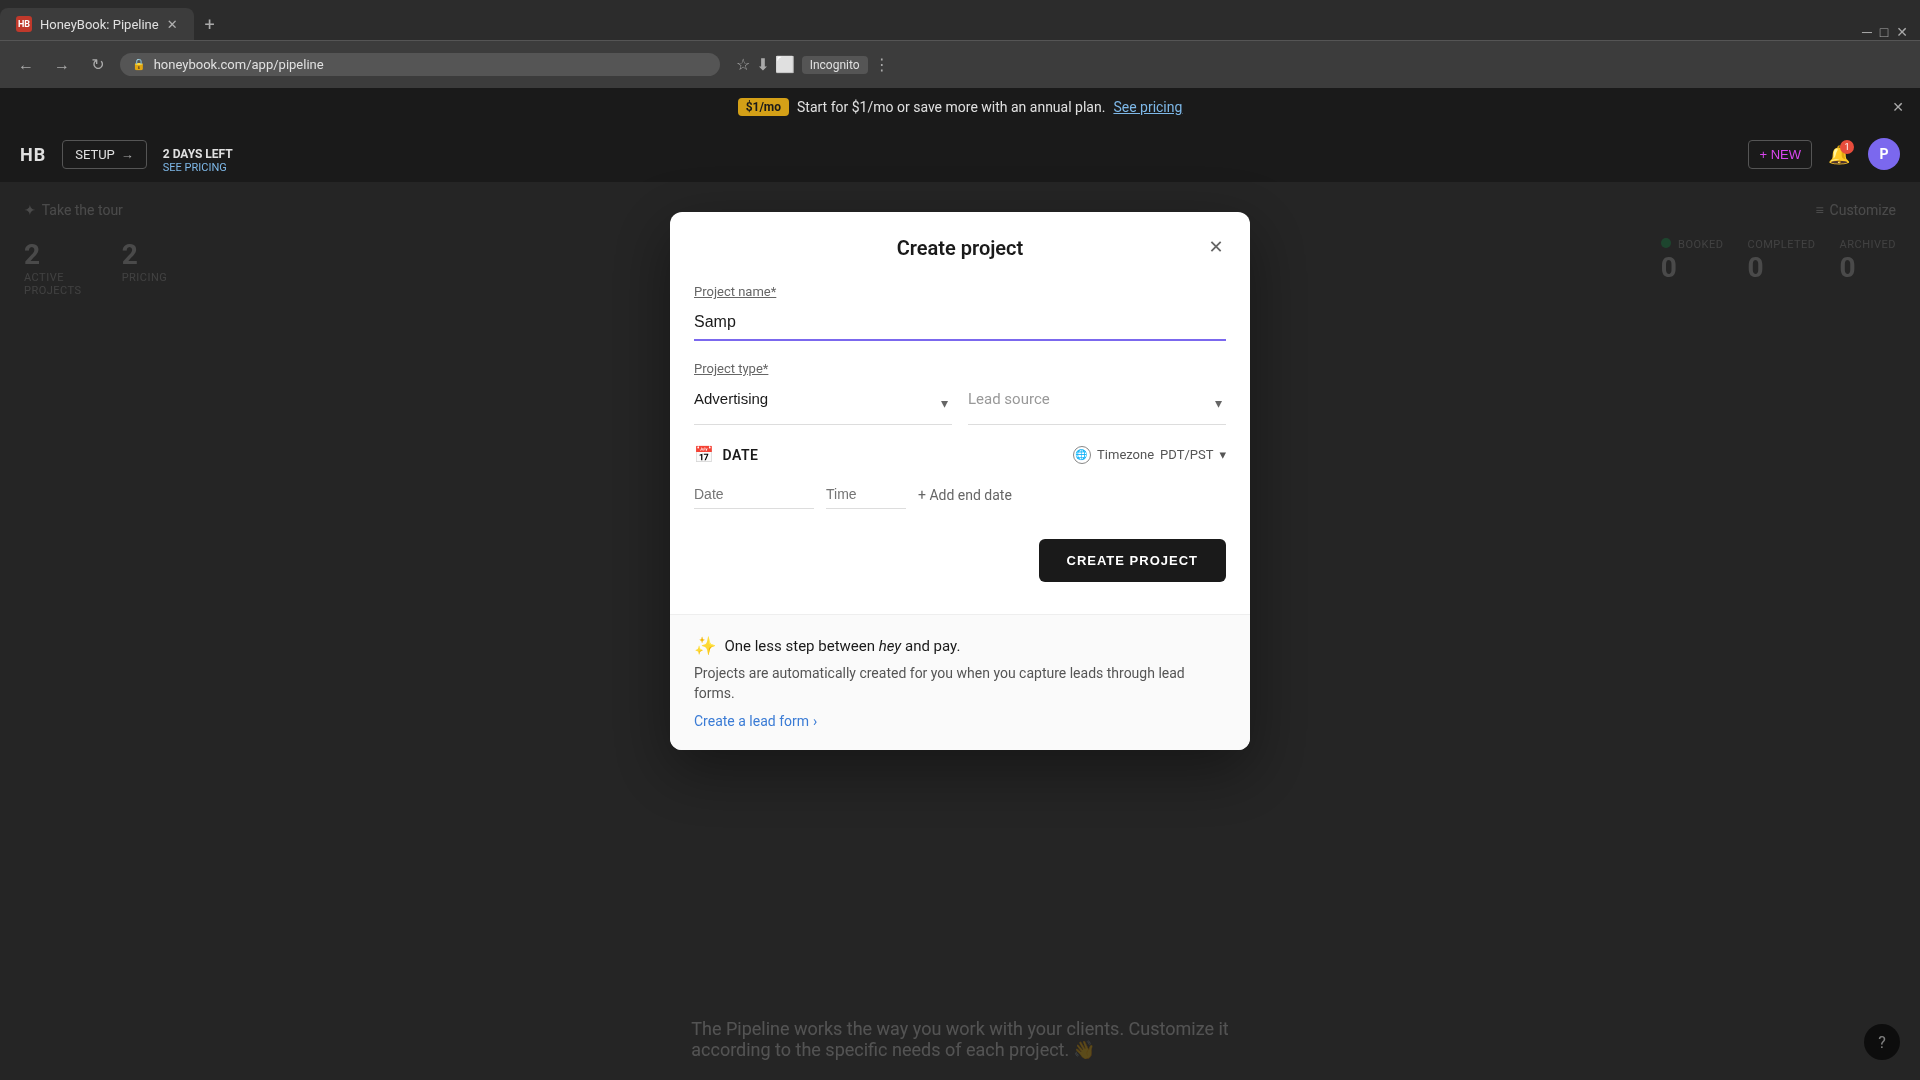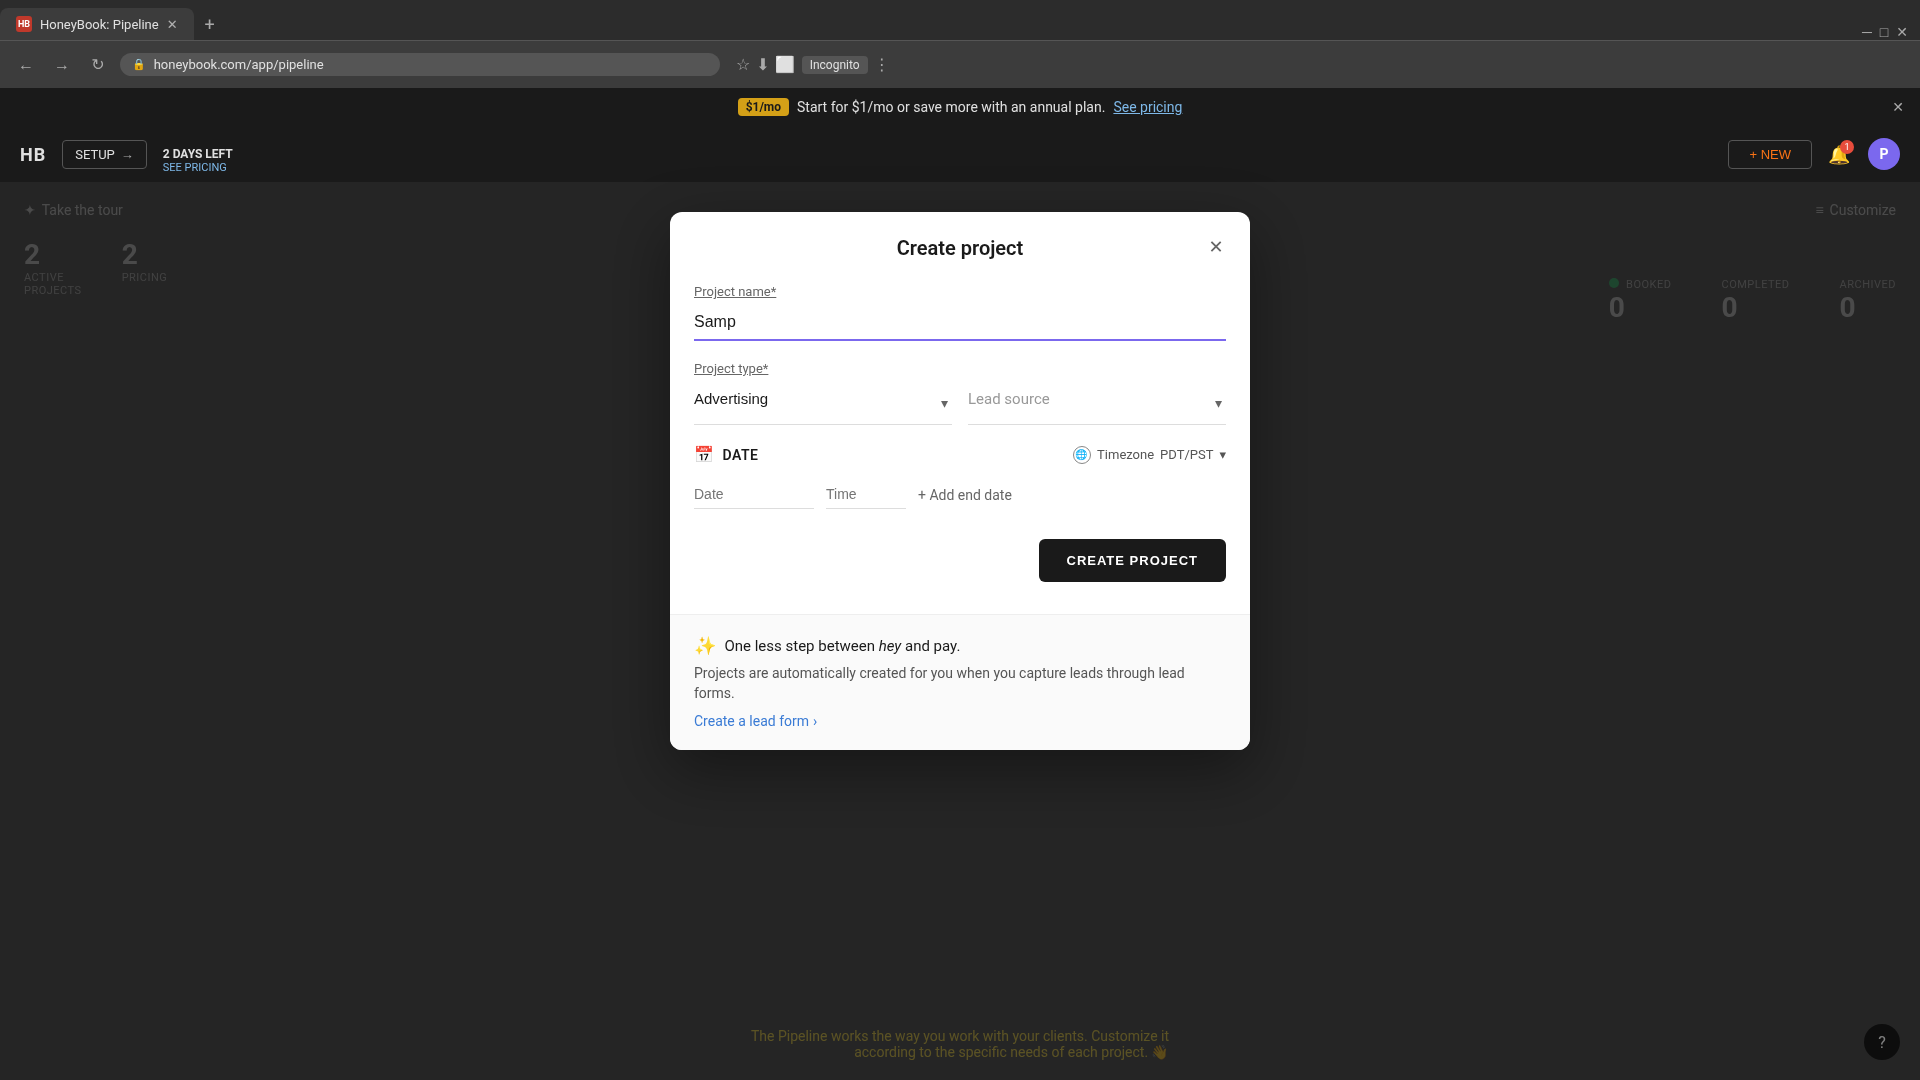--- a/index.html
+++ b/index.html
@@ -211,22 +211,22 @@
     .header-right {
       margin-left: auto;
       display: flex;
       align-items: center;
       gap: 12px;
     }
 
     .new-btn {
       background: transparent;
       border: 1px solid #555;
-      color: #f97316;
-      padding: 6px 20px;
+      color: #d946ef;
+      padding: 6px 10px;
       border-radius: 4px;
       font-size: 13px;
       cursor: pointer;
       display: flex;
       align-items: center;
       gap: 6px;
     }
 
     .notif-btn {
       position: relative;
@@ -314,22 +314,21 @@
       margin-bottom: 20px;
     }
 
     .stat-item { color: #e0e0e0; }
     .stat-number { font-size: 28px; font-weight: bold; }
     .stat-label { font-size: 11px; color: #bbb; letter-spacing: 0.5px; }
 
     .right-stats {
       margin-left: auto;
       display: flex;
-      gap: 50px;
-      margin-top: 40px;
+      gap: 24px;
     }
 
     .booked-dot {
       width: 10px;
       height: 10px;
       background: #2ecc71;
       border-radius: 50%;
       display: inline-block;
       margin-right: 4px;
     }
@@ -609,23 +608,23 @@
       font-size: 16px;
       cursor: pointer;
     }
 
     
     .pipeline-bottom-text {
       position: absolute;
       bottom: 20px;
       left: 50%;
       transform: translateX(-50%);
-      text-align: right;
-      color: #fde047;
-      font-size: 14px;
+      text-align: left;
+      color: #e5e5e5;
+      font-size: 18px;
       opacity: 0.6;
     }
   </style>
 </head>
 <body>
 
 <div class="browser-chrome">
   <div class="browser-tabs">
     <div class="browser-tab">
       <div class="tab-favicon">

